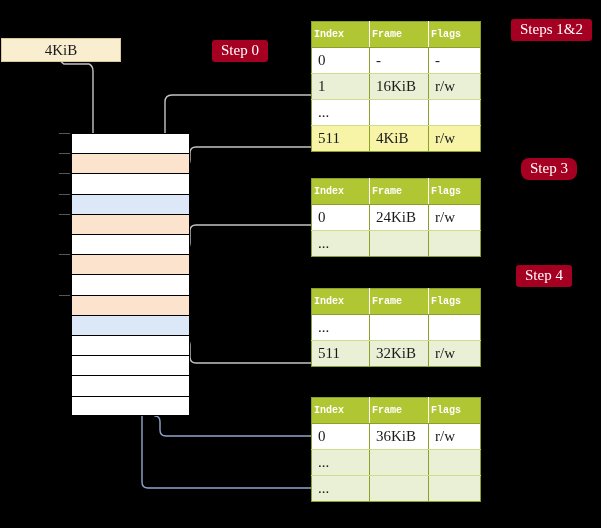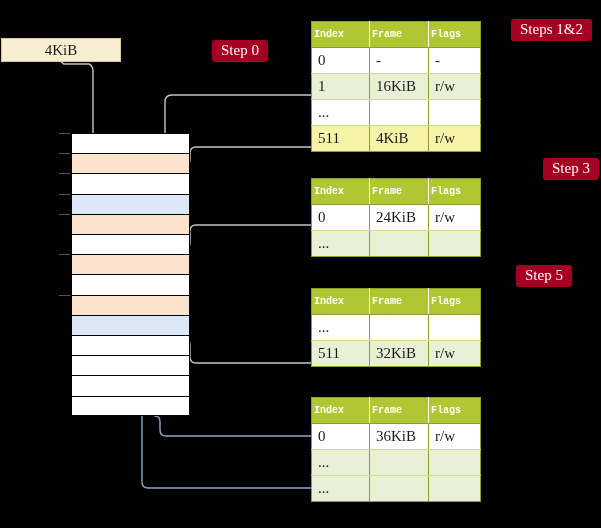--- a/index.html
+++ b/index.html
@@ -159,25 +159,25 @@
   <div class="addr-box" style="left:1px; top:38px; width:118px; height:22px;">
     <span>4KiB</span>
   </div>
 
   <div class="step-pill" style="left:176px; top:40px;margin-left:36px;">
     <span>Step 0</span>
   </div>
   <div class="step-pill" style="left:511px; top:19px;">
     <span>Steps 1&amp;2</span>
   </div>
-  <div class="step-pill" style="left:543px; top:158px;">
+  <div class="step-pill" style="left:521px; top:158px;border-radius:8px;">
     <span>Step 3</span>
   </div>
   <div class="step-pill" style="left:516px; top:265px;">
-    <span>Step 5</span>
+    <span>Step 4</span>
   </div>
 
   <div class="memcol" id="memcol">
       <div class="memrow" style="top: 0px; height: 20.2px;"></div>
       <div class="memrow orange" style="top: 20.2px; height: 20.2px;"></div>
       <div class="memrow" style="top: 40.4px; height: 20.2px;"></div>
       <div class="memrow blue" style="top: 60.6px; height: 20.2px;"></div>
       <div class="memrow orange" style="top: 80.8px; height: 20.2px;"></div>
       <div class="memrow" style="top: 101px; height: 20.2px;"></div>
       <div class="memrow orange" style="top: 121.2px; height: 20.2px;"></div>

